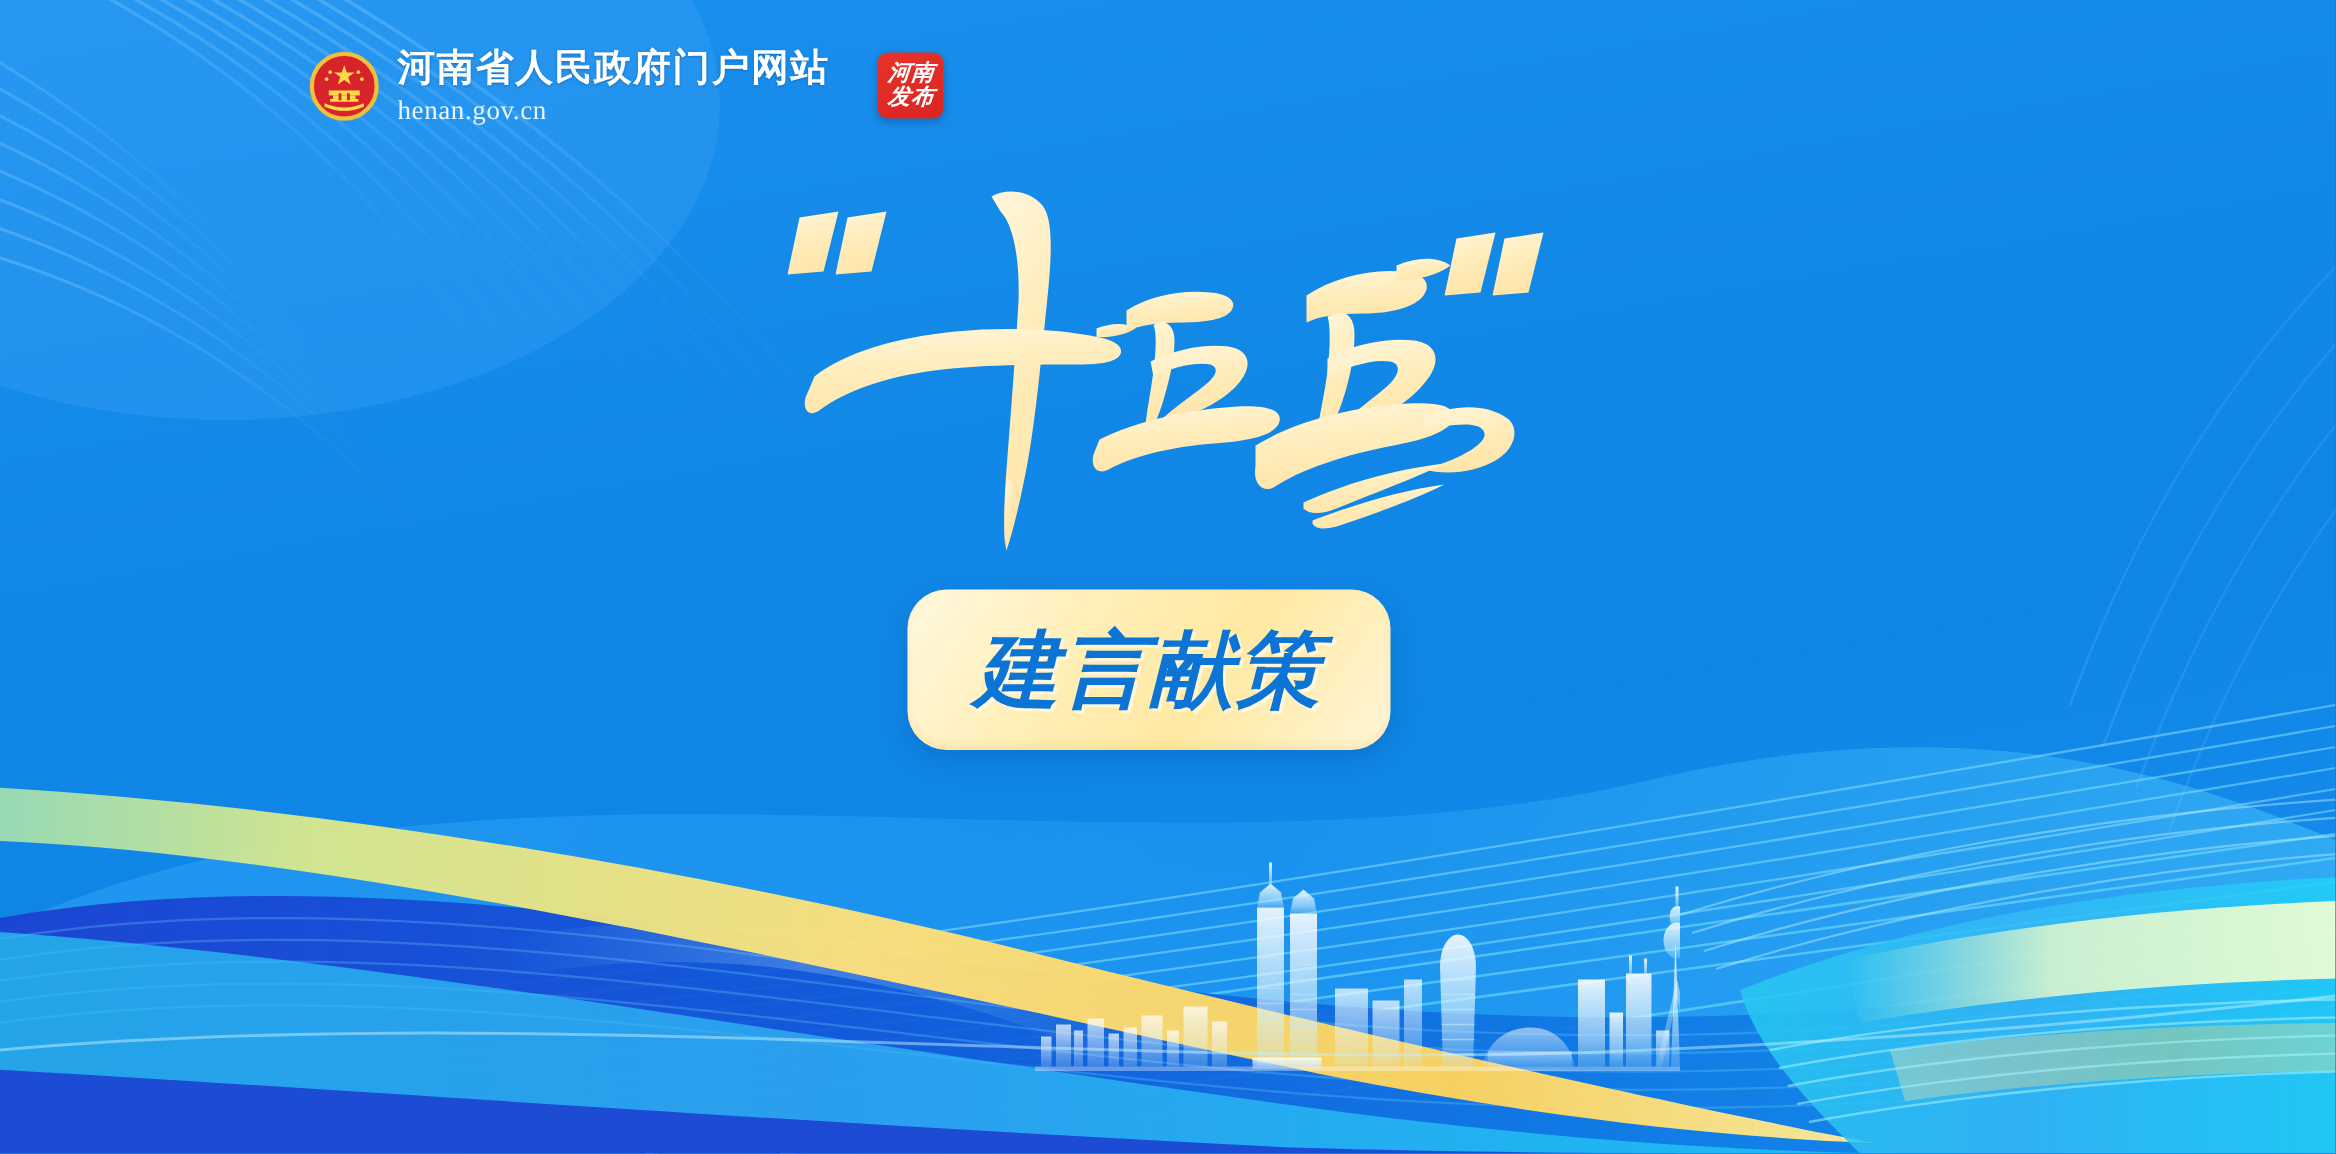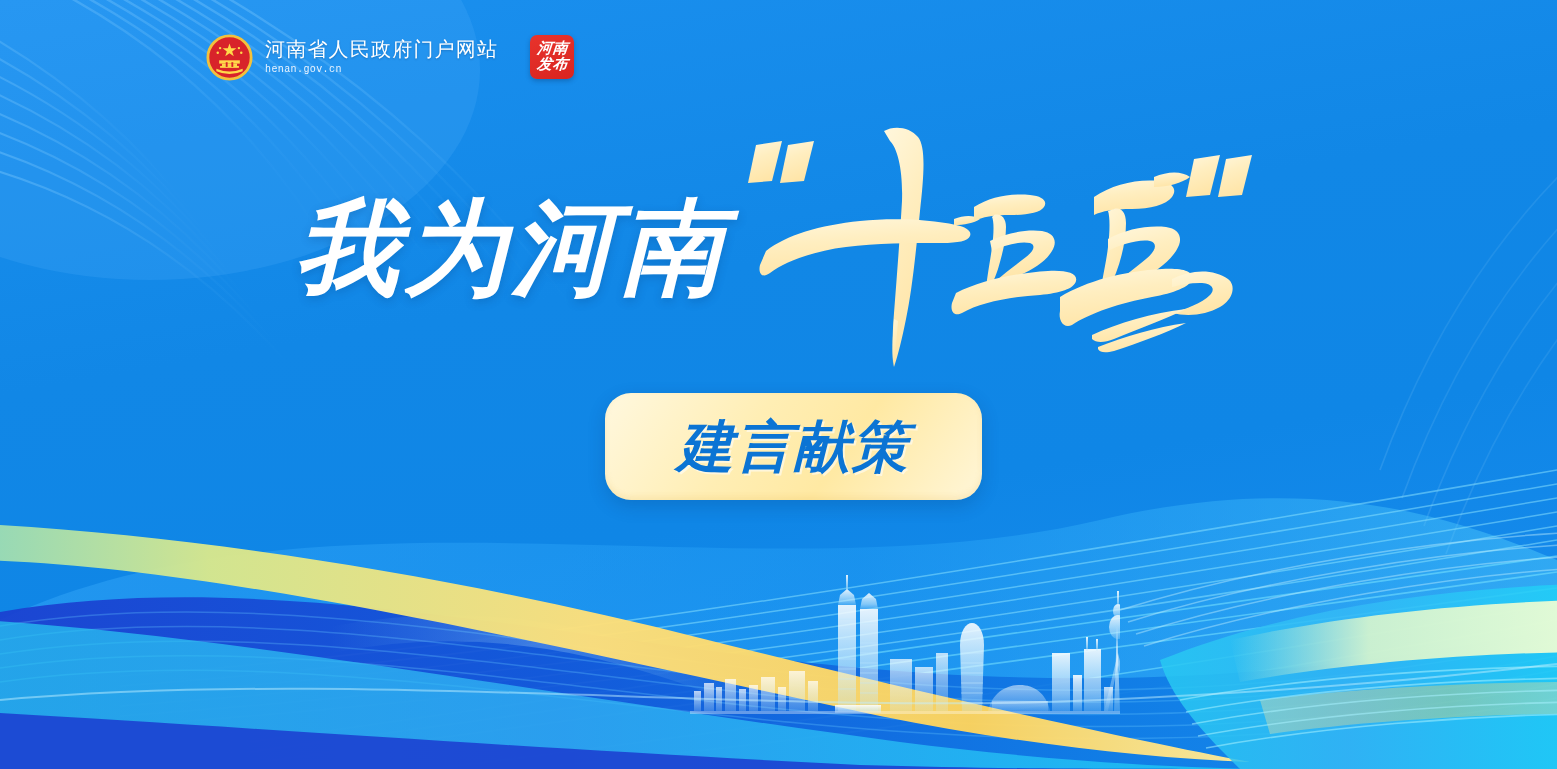--- a/index.html
+++ b/index.html
@@ -15,26 +15,26 @@
   .bg svg{position:absolute;inset:0;width:100%;height:100%;display:block;}
 
   
   .header{
     position:absolute;left:206px;top:26px;height:62px;
     display:flex;align-items:center;gap:12px;z-index:40;
   }
   .emblem{width:47px;height:47px;flex:0 0 auto;}
   .site-text{display:flex;flex-direction:column;justify-content:center;line-height:1;}
   .site-name{
-    color:#ffffff;font-size:20px;font-weight:normal;letter-spacing:1.2px;
+    color:#ffffff;font-size:25px;font-weight:bold;letter-spacing:1.2px;
     text-shadow:0 1px 2px rgba(0,40,90,.30);white-space:nowrap;
   }
   .site-url{
-    color:#eaf4ff;font-size:10px;margin-top:6px;letter-spacing:.4px;
-    font-family:Liberation Mono, monospace;
+    color:#eaf4ff;font-size:18px;margin-top:6px;letter-spacing:.4px;
+    font-family:Liberation Serif, serif;
   }
   .hn-badge{
     width:44px;height:44px;margin-left:20px;border-radius:7px;flex:0 0 auto;
     background:linear-gradient(160deg,#e8332c 0%,#d92420 100%);
     box-shadow:0 2px 5px rgba(0,30,70,.28);
     display:flex;flex-direction:column;align-items:center;justify-content:center;
     color:#fff;font-weight:bold;font-size:15px;line-height:1.05;
     font-family:"DejaVu Serif",serif;font-style:italic;
   }
   .hn-badge span{display:block;transform:skewX(-5deg);letter-spacing:.5px;}
@@ -50,21 +50,21 @@
     text-shadow:0 3px 10px rgba(0,50,110,.22);
   }
   .hl-white.left{margin-right:14px;}
   .hl-white.right{margin-left:12px;}
 
   .calli-wrap{position:relative;width:520px;height:250px;flex:0 0 auto;}
   .calli-wrap svg{position:absolute;left:0;top:0;width:520px;height:250px;}
 
   
   .cta{
-    position:absolute;left:605px;top:393px;width:377px;height:107px;z-index:35;
+    position:absolute;left:605px;top:393px;width:322px;height:107px;z-index:35;
     border-radius:26px;
     background:linear-gradient(125deg,#fff8df 0%,#ffeeb4 38%,#ffe9a3 62%,#fff6d8 100%);
     box-shadow:0 6px 18px rgba(0,40,90,.18), inset 0 -3px 6px rgba(214,160,40,.15);
     display:flex;align-items:center;justify-content:center;
   }
   .cta-text{
     color:#0b74d4;font-weight:bold;font-style:italic;font-size:56px;
     letter-spacing:2px;white-space:nowrap;line-height:1;
     text-shadow:2px 2px 0 rgba(255,255,255,.55);
   }
@@ -249,21 +249,20 @@
       <div class="site-url">henan.gov.cn</div>
     </div>
 
     <div class="hn-badge">
       <span>河南</span>
       <span>发布</span>
     </div>
   </div>
 
   <div class="headline">
-    <div class="hl-white left">我为河南</div>
 
     <div class="calli-wrap">
       <svg viewBox="0 0 520 250">
         <defs>
           <linearGradient id="gCream" x1="0" y1="0" x2="0.3" y2="1">
             <stop offset="0%" stop-color="#fff7dd"></stop>
             <stop offset="45%" stop-color="#ffeec0"></stop>
             <stop offset="100%" stop-color="#ffe5a8"></stop>
           </linearGradient>
         </defs>

